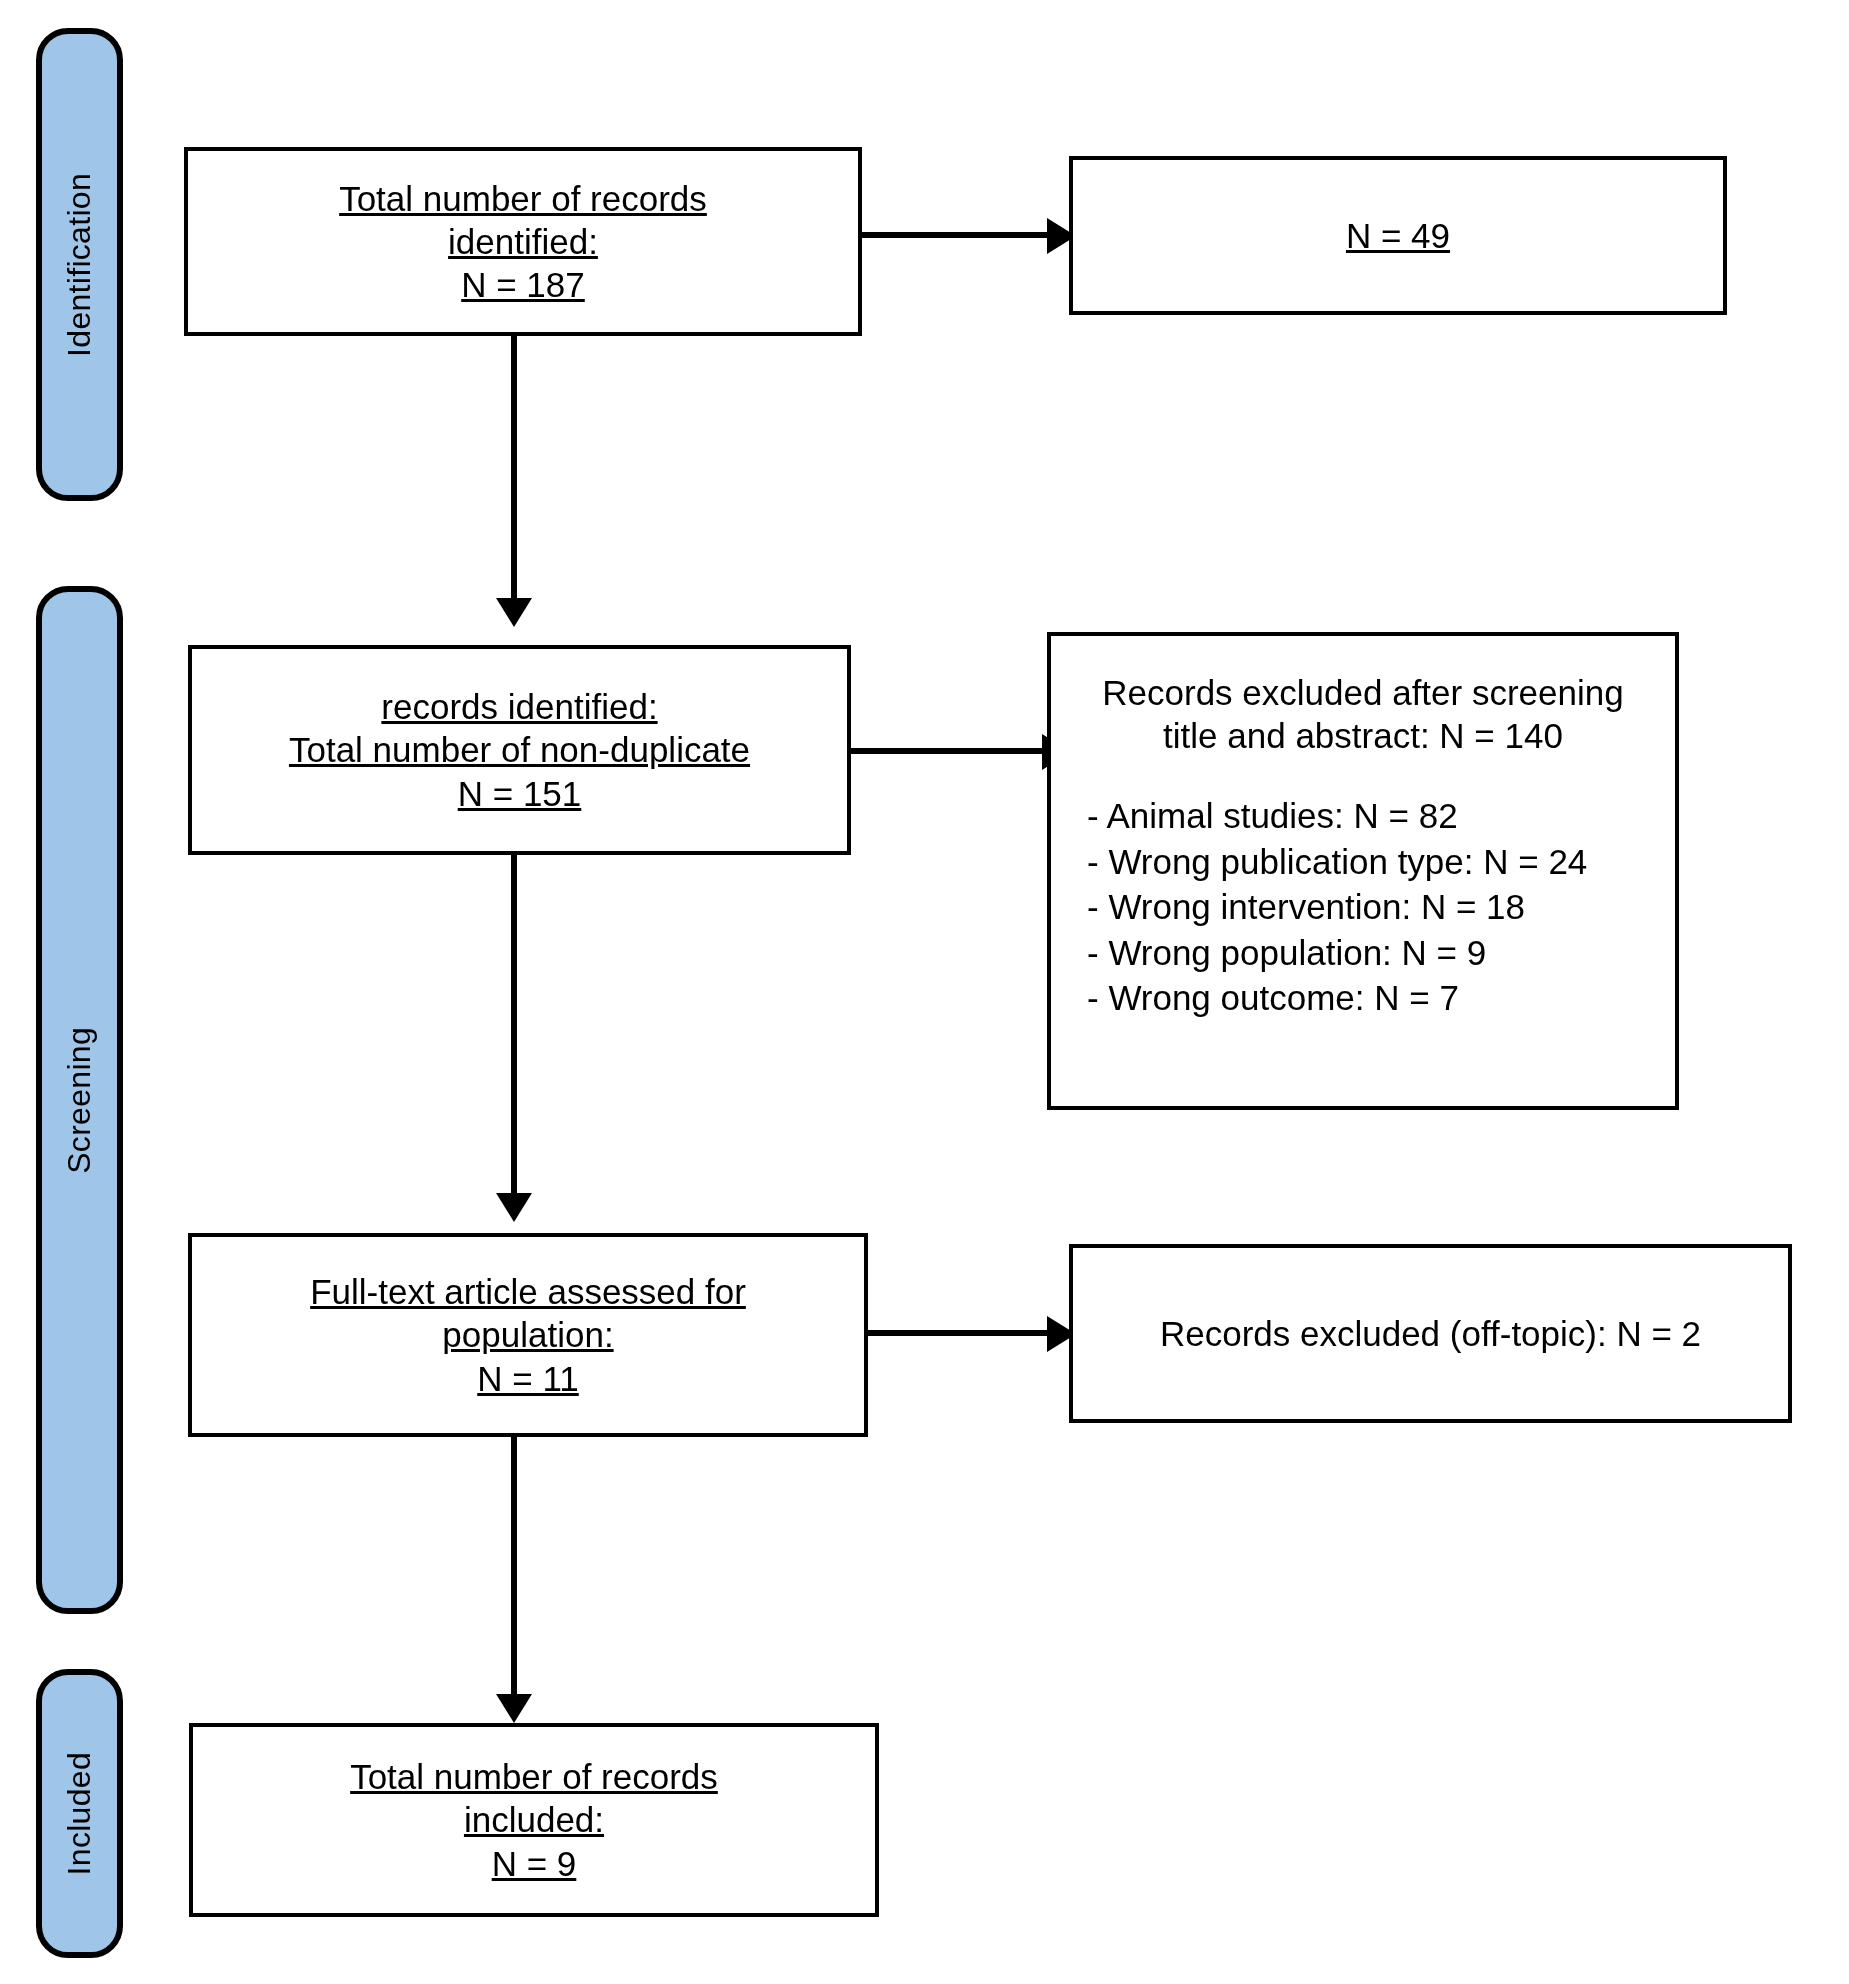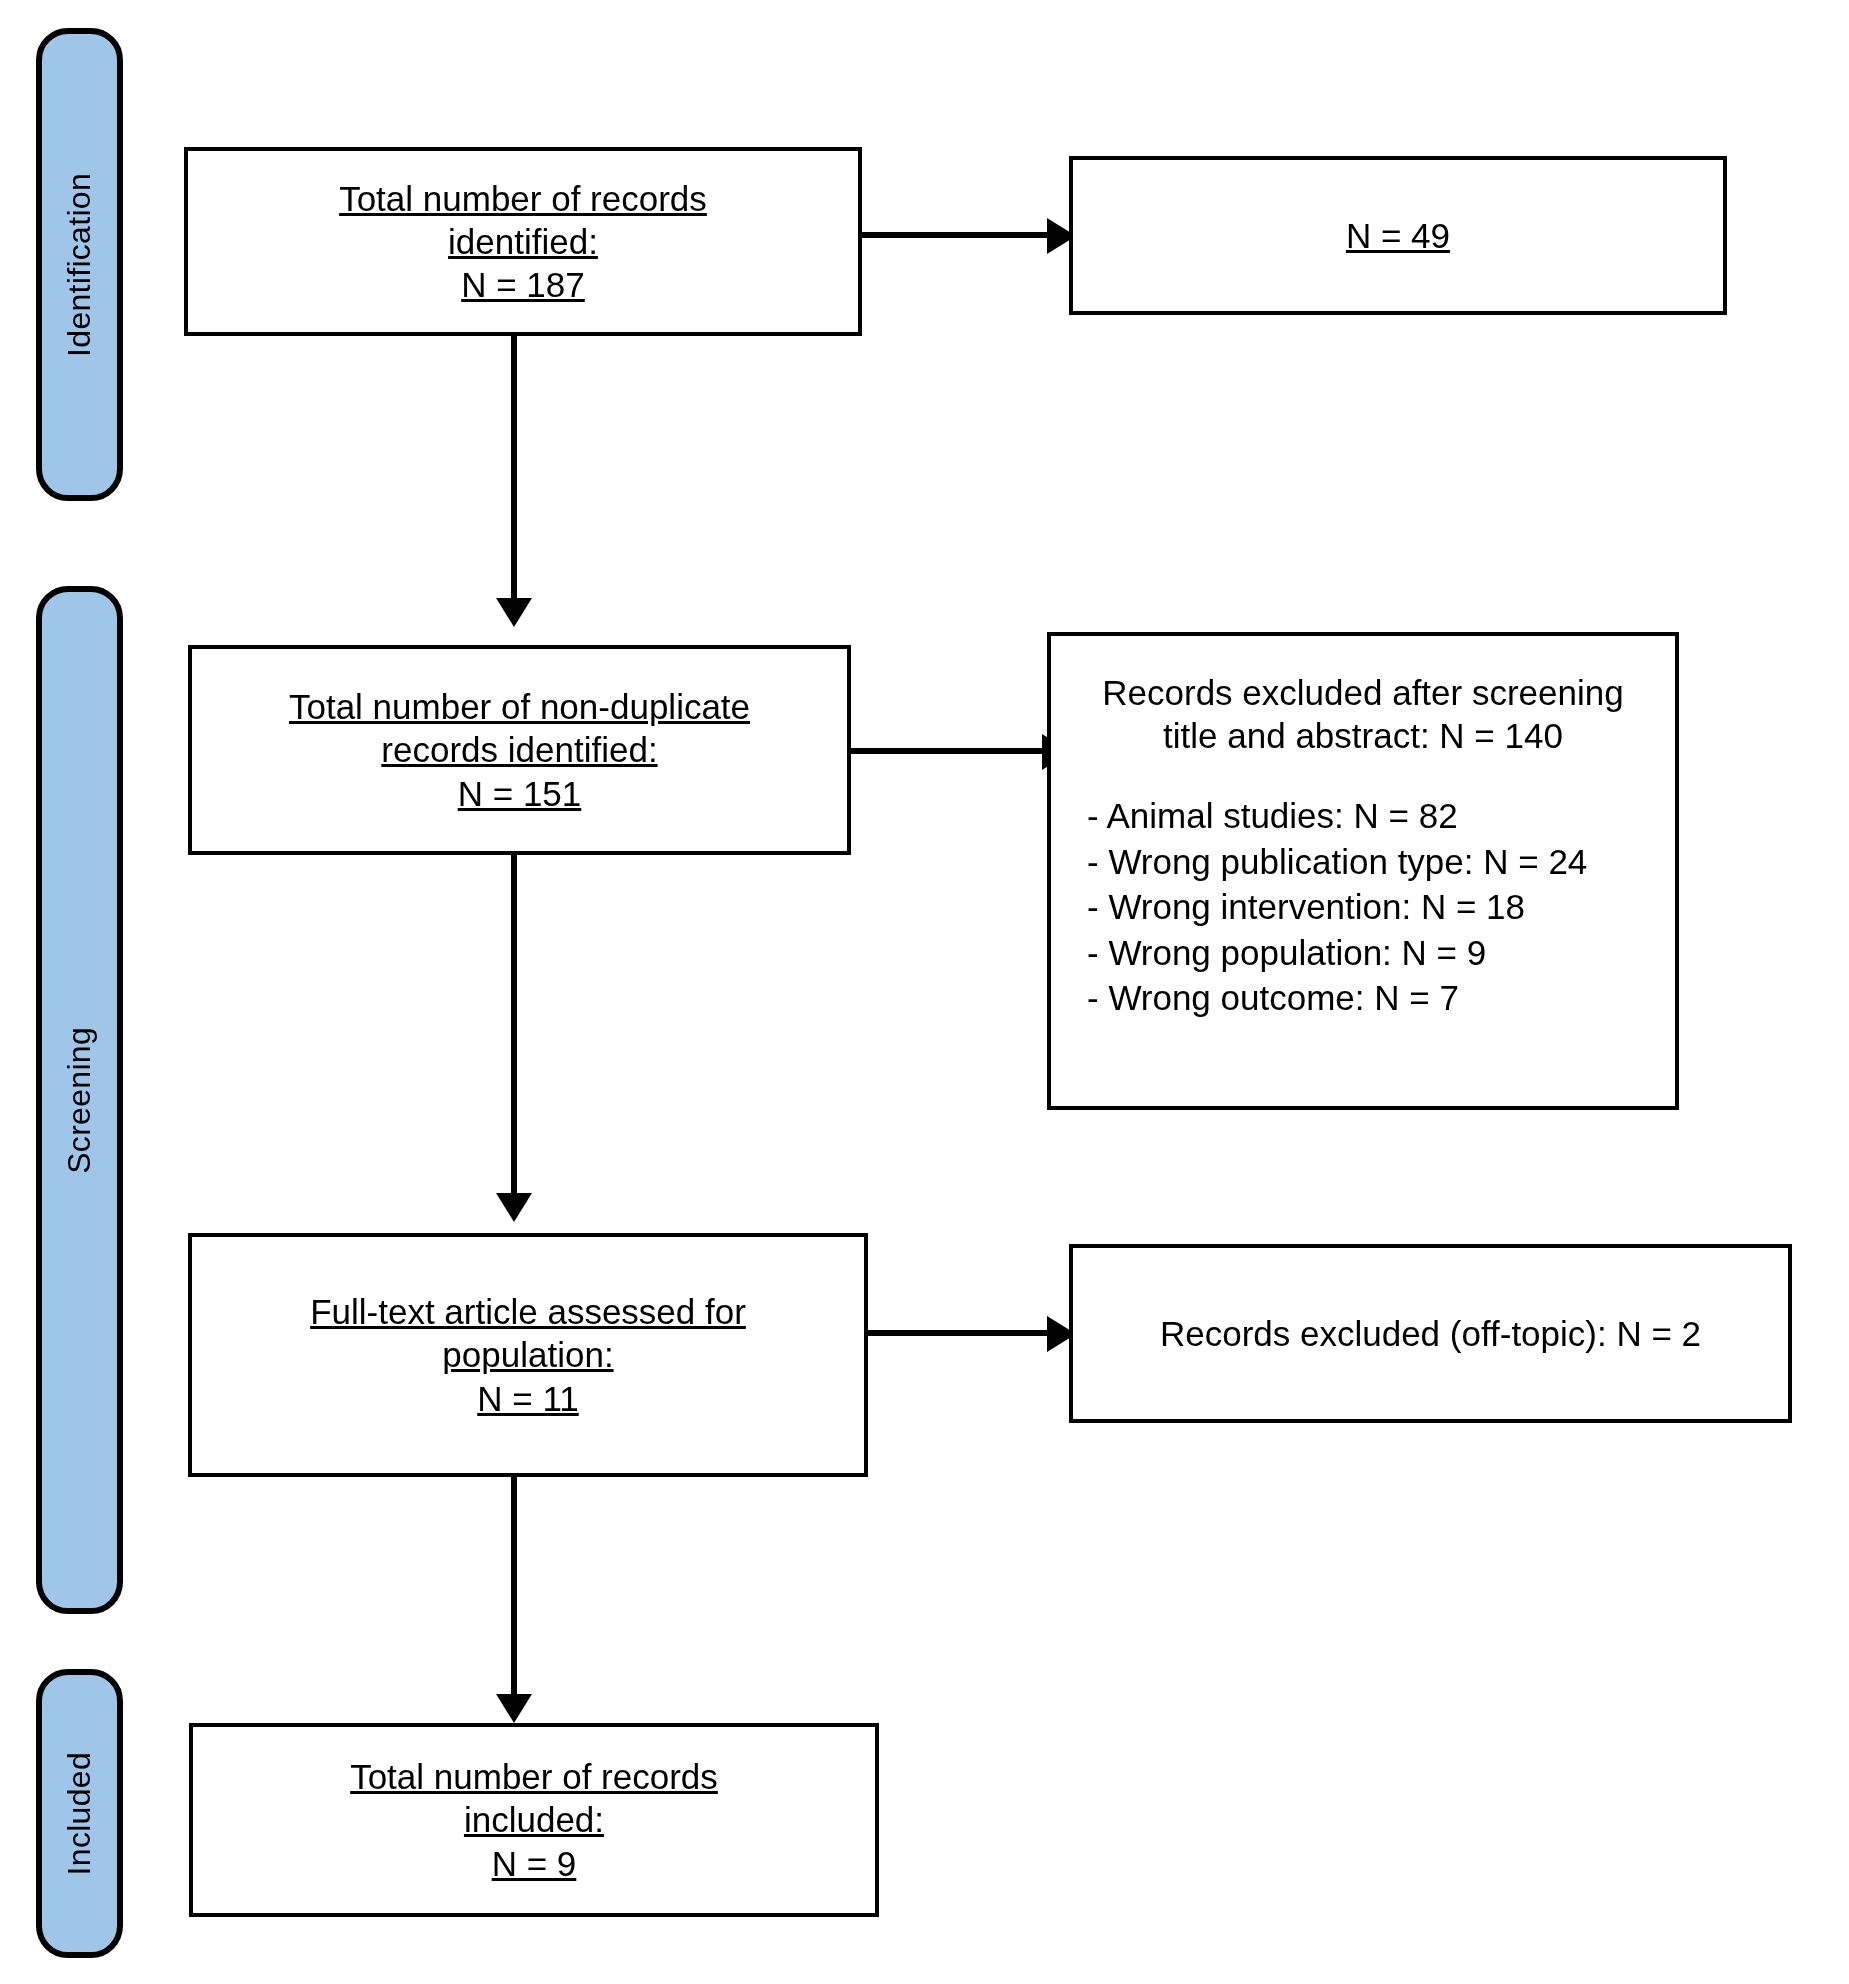--- a/index.html
+++ b/index.html
@@ -163,41 +163,41 @@
   </div>
 
   <div class="flow-box box-center" style="left:1069px; top:156px; width:658px; height:159px;">
     <div class="box-lines">
       <span class="box-line">N = 49</span>
     </div>
   </div>
 
   <div class="flow-box box-center" style="left:188px; top:645px; width:663px; height:210px;">
     <div class="box-lines">
+      <span class="box-line">records identified:</span>
       <span class="box-line">Total number of non-duplicate</span>
-      <span class="box-line">records identified:</span>
       <span class="box-line">N = 151</span>
     </div>
   </div>
 
   <div class="flow-box" style="left:1047px; top:632px; width:632px; height:478px; justify-content:flex-start; padding-top:35px;">
     <div class="excl-head">
       <span class="box-line">Records excluded after screening</span>
       <span class="box-line">title and abstract: N = 140</span>
     </div>
     <ul class="excl-list">
       <li>- Animal studies: N = 82</li>
       <li>- Wrong publication type: N = 24</li>
       <li>- Wrong intervention: N = 18</li>
       <li>- Wrong population: N = 9</li>
       <li>- Wrong outcome: N = 7</li>
     </ul>
   </div>
 
-  <div class="flow-box box-center" style="left:188px; top:1233px; width:680px; height:244px;">
+  <div class="flow-box box-center" style="left:188px; top:1233px; width:680px; height:204px;">
     <div class="box-lines">
       <span class="box-line">Full-text article assessed for</span>
       <span class="box-line">population:</span>
       <span class="box-line">N = 11</span>
     </div>
   </div>
 
   <div class="flow-box box-center" style="left:1069px; top:1244px; width:723px; height:179px;">
     <div class="single-line">Records excluded (off-topic): N = 2</div>
   </div>

